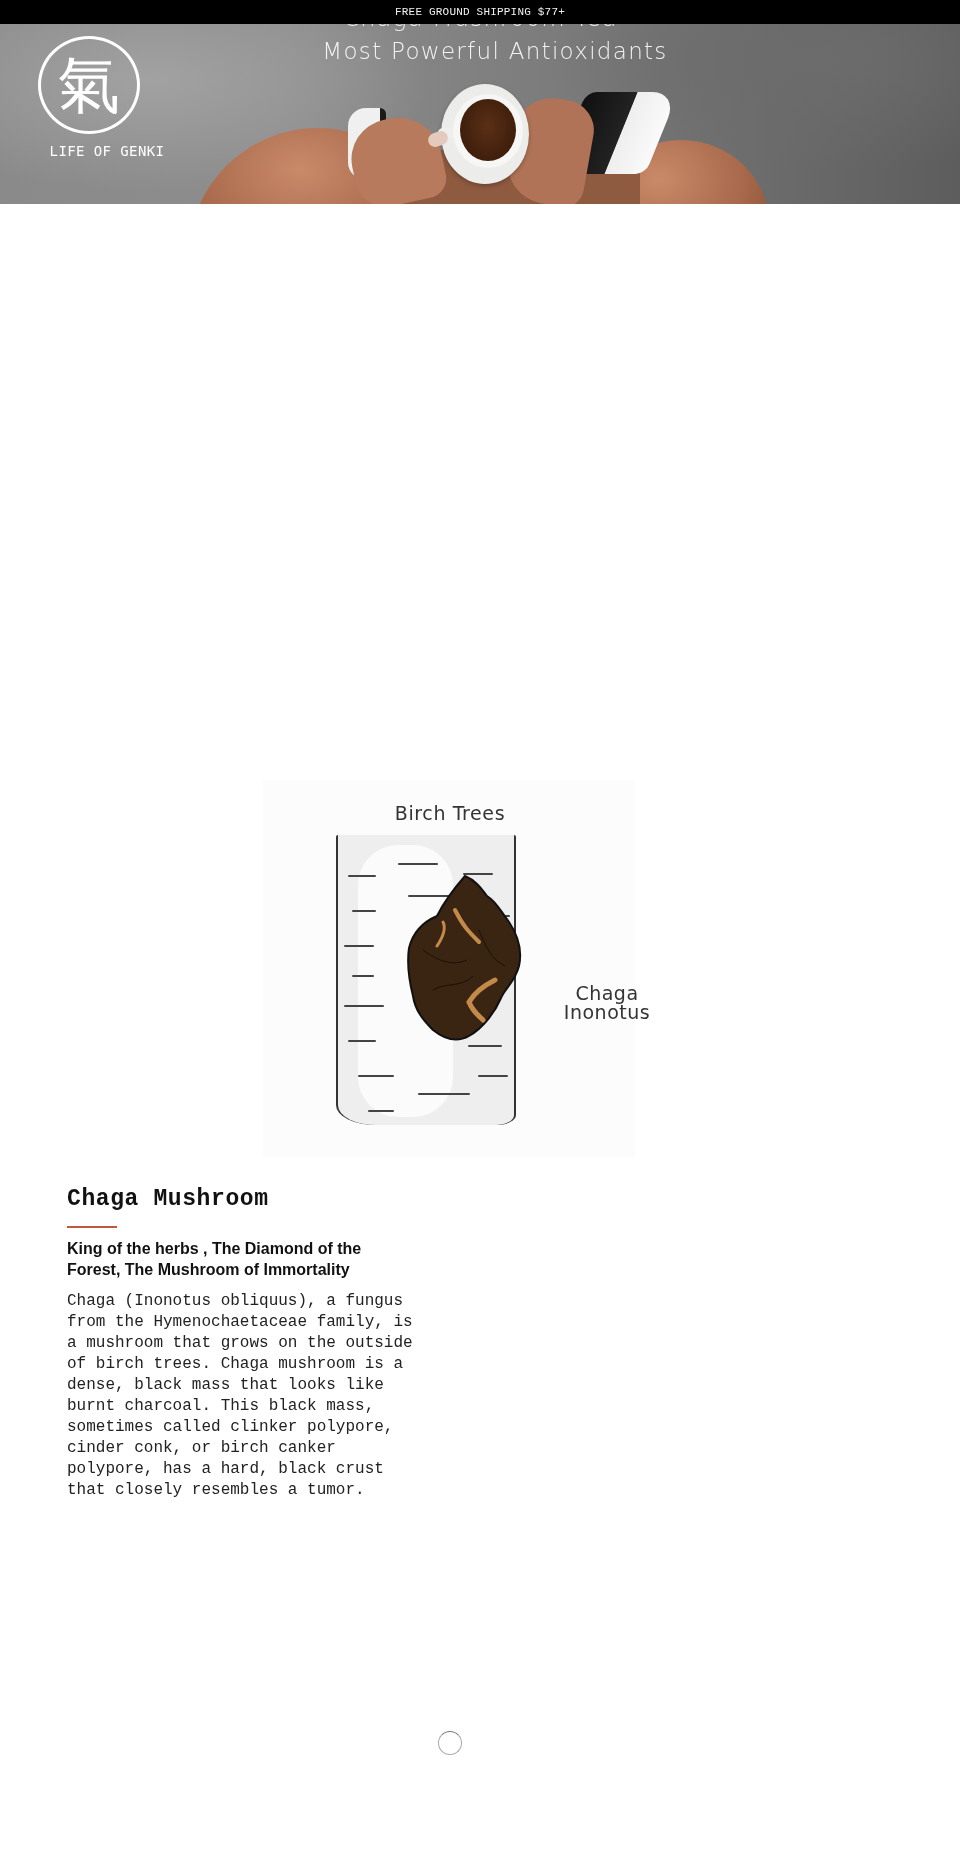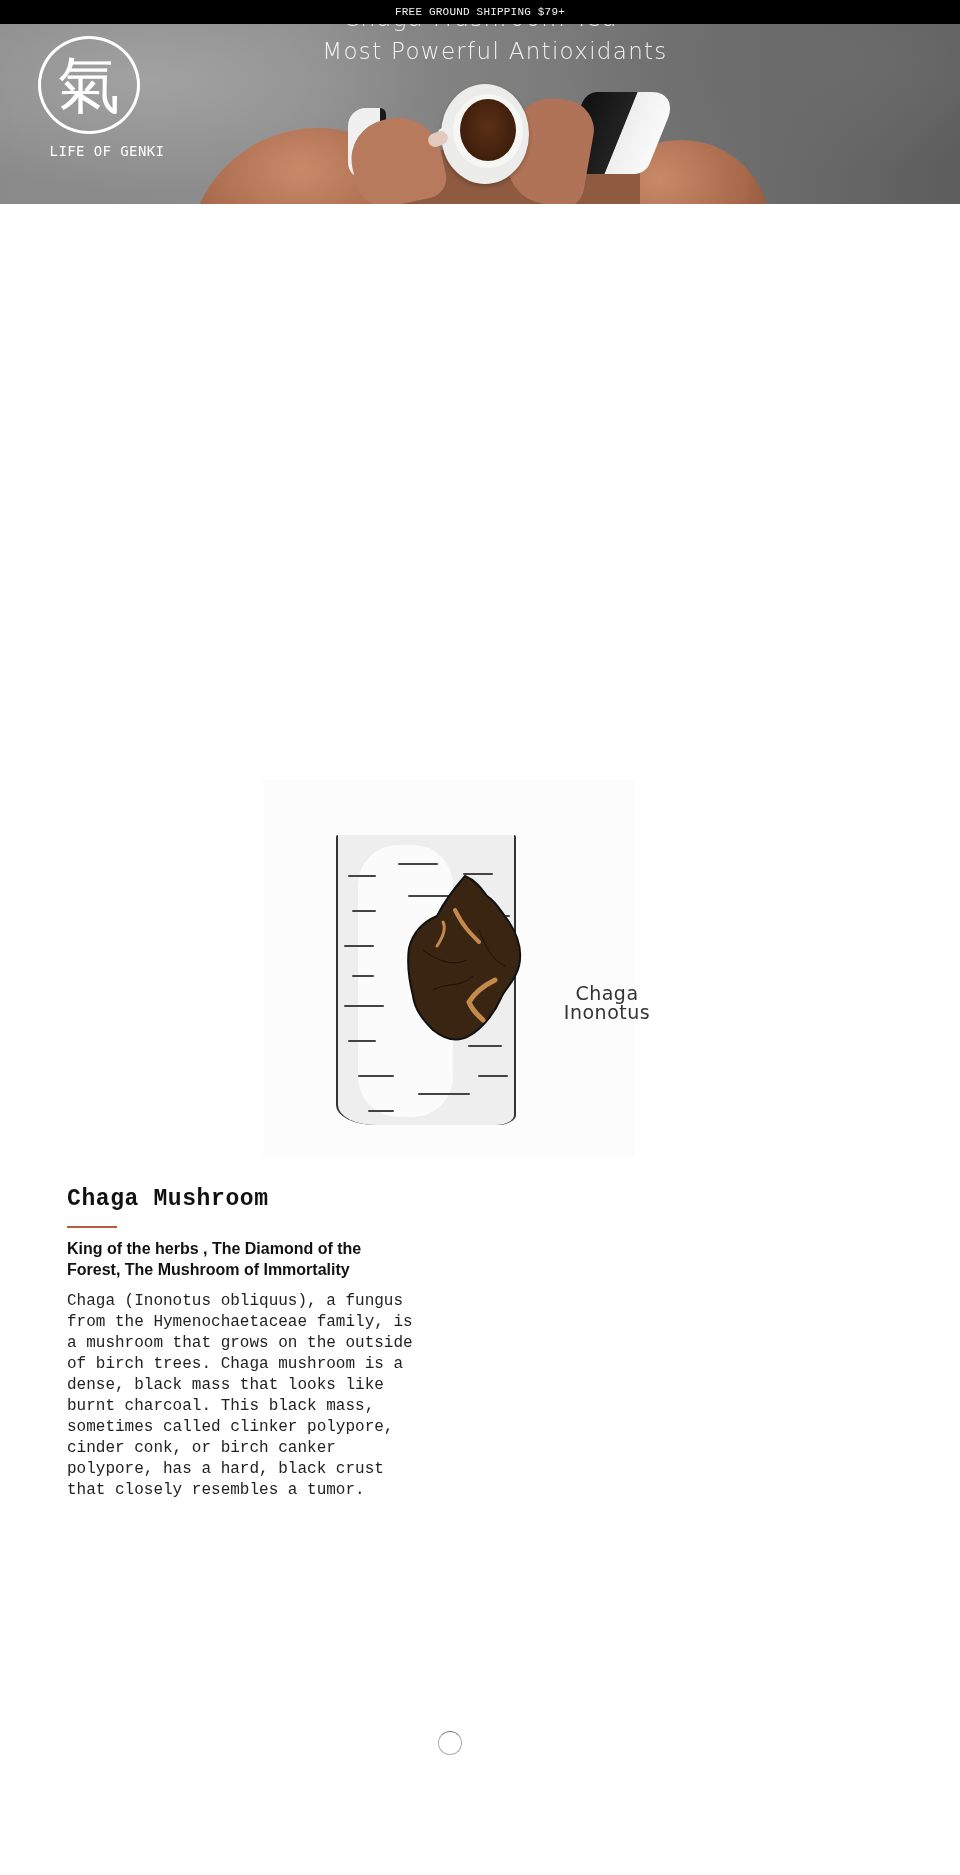--- a/index.html
+++ b/index.html
@@ -161,24 +161,25 @@
   </div>
   <div class="hero-title-1">Chaga Mushroom Tea</div>
   <div class="hero-title-2">Most Powerful Antioxidants</div>
   <a class="logo">
     <span>氣</span>
   </a>
   <div class="brand">LIFE OF GENKI</div>
 </div>
 
 <div class="announce">
-  <span>FREE GROUND SHIPPING $79+</span>
+  <span>FREE GROUND SHIPPING $77+</span>
 </div>
 
 <div class="illus">
+  <div class="illus-label-top">Birch Trees</div>
   <div class="trunk">
     <div class="trunk-light"></div>
     <div class="bark" style="left:10px;top:40px;width:28px;"></div>
     <div class="bark" style="left:60px;top:28px;width:40px;"></div>
     <div class="bark" style="left:125px;top:38px;width:30px;"></div>
     <div class="bark" style="left:70px;top:60px;width:46px;"></div>
     <div class="bark" style="left:14px;top:75px;width:24px;"></div>
     <div class="bark" style="left:150px;top:80px;width:22px;"></div>
     <div class="bark" style="left:6px;top:110px;width:30px;"></div>
     <div class="bark" style="left:14px;top:140px;width:22px;"></div>

